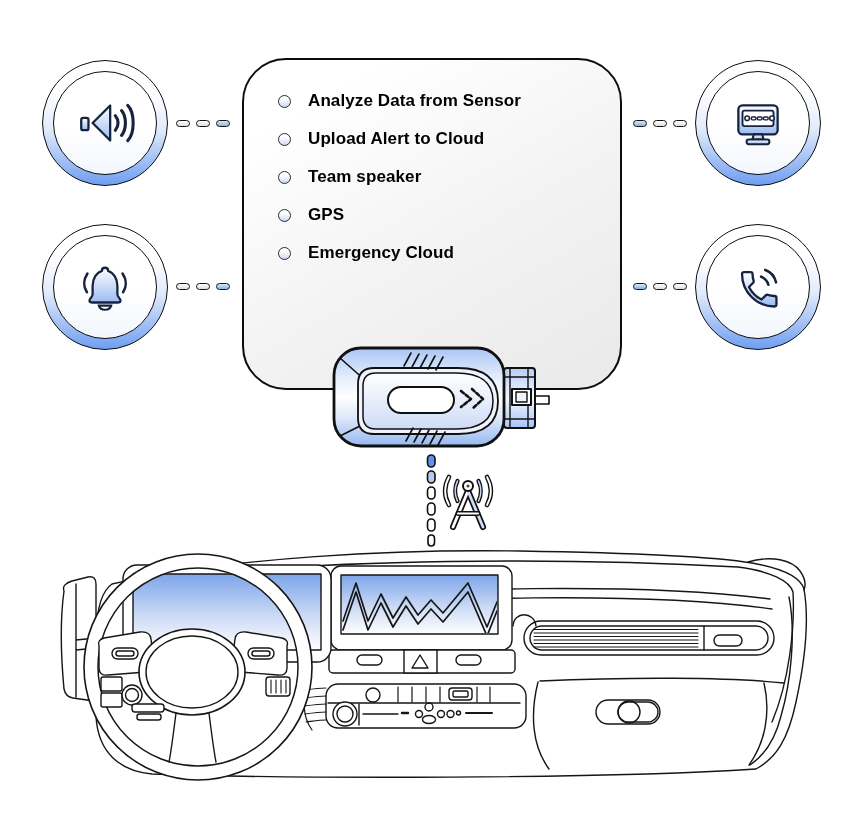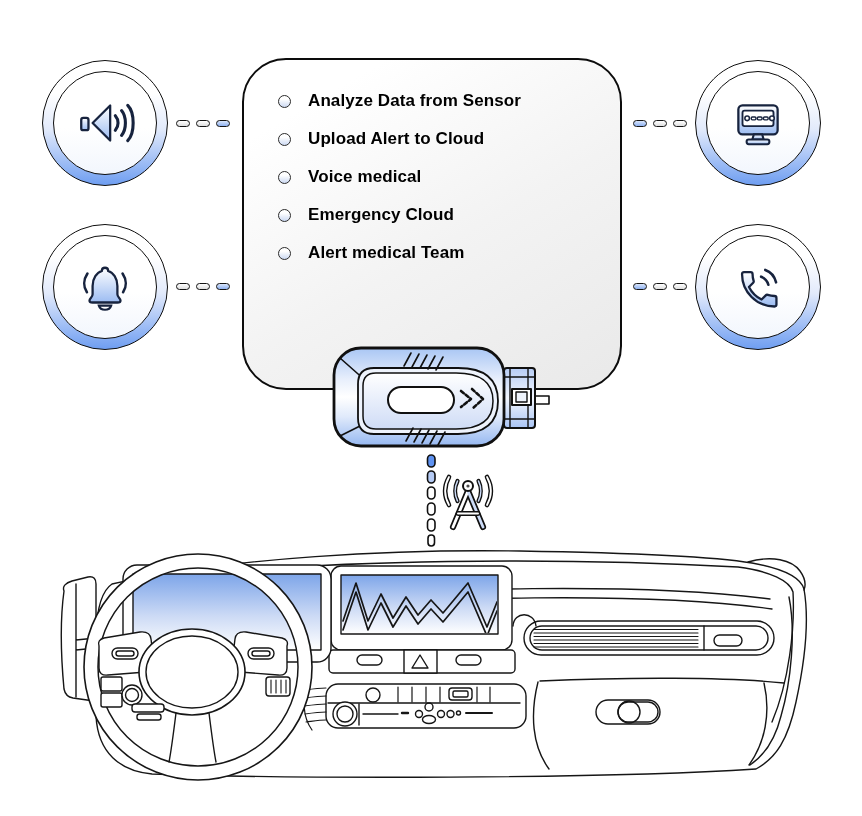--- a/index.html
+++ b/index.html
@@ -41,29 +41,29 @@
       <li class="feature-item">
         <span class="bullet"></span>
         <span class="feature-label">Analyze Data from Sensor</span>
         </li>
       <li class="feature-item">
         <span class="bullet"></span>
         <span class="feature-label">Upload Alert to Cloud</span>
         </li>
       <li class="feature-item">
         <span class="bullet"></span>
-        <span class="feature-label">Voice medical</span>
+        <span class="feature-label">Team speaker</span>
+        </li>
+      <li class="feature-item">
+        <span class="bullet"></span>
+        <span class="feature-label">GPS</span>
         </li>
       <li class="feature-item">
         <span class="bullet"></span>
         <span class="feature-label">Emergency Cloud</span>
-        </li>
-      <li class="feature-item">
-        <span class="bullet"></span>
-        <span class="feature-label">Alert medical Team</span>
         </li>
     </ul>
   </div>
 
   <div class="node" id="node-tl">
     <div class="node-inner">
       <svg width="62" height="62" viewBox="0 0 60 60">
         <defs>
             <linearGradient id="gA" x1="0" y1="0" x2="0" y2="1">
           <stop offset="0" stop-color="#ffffff"></stop>

